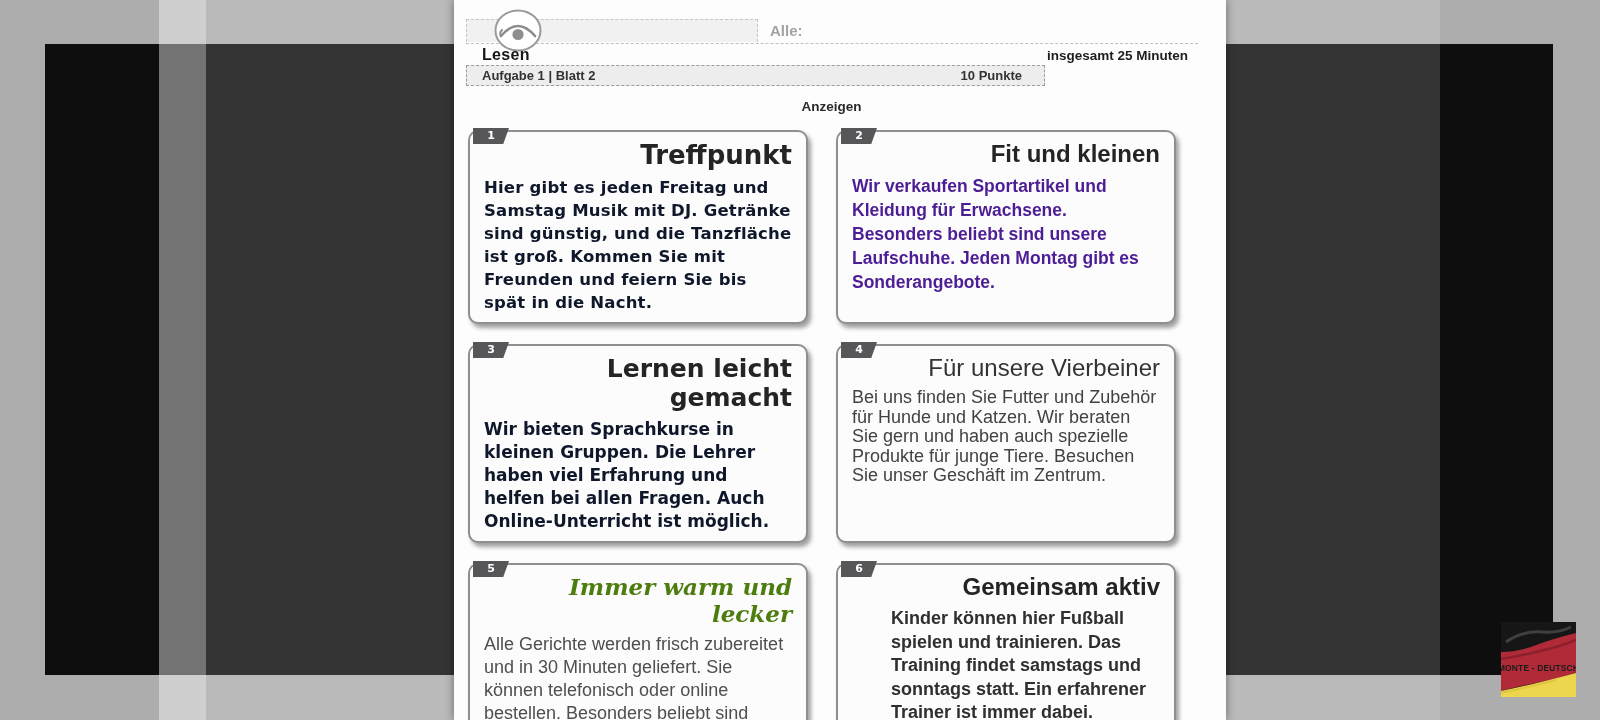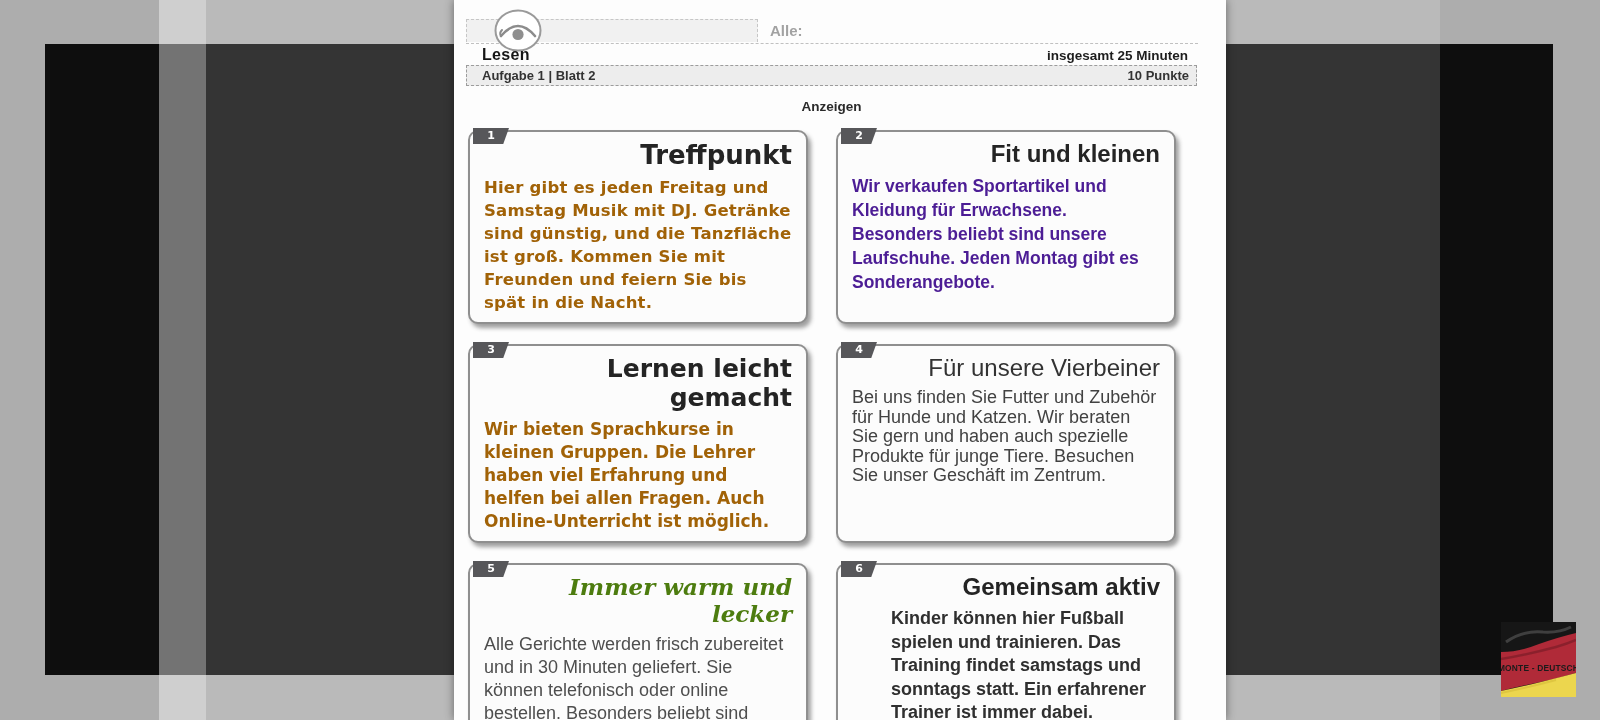--- a/index.html
+++ b/index.html
@@ -19,24 +19,24 @@
     background:#fdfdfd;box-shadow:0 0 9px rgba(0,0,0,0.45);
   }
   .name-row{position:absolute;left:12px;top:19px;width:732px;height:24px;border-bottom:1px dashed #c0c0c0;}
   .eye-box{position:absolute;left:0;top:0;width:292px;height:23px;background:#f1f1f1;border:1px dashed #c6c6c6;border-bottom:none;box-sizing:border-box;}
   .eye-svg{position:absolute;left:28px;top:-10px;}
   .name-label{position:absolute;left:304px;top:3px;font-size:15px;font-weight:bold;color:#a2a2a2;}
   .title-row{position:absolute;left:28px;top:46px;width:712px;height:18px;}
   .section-title{position:absolute;left:0;top:0;font-size:16px;font-weight:bold;color:#161616;letter-spacing:0.3px;}
   .time-total{position:absolute;right:6px;top:2px;font-size:13.5px;font-weight:bold;color:#1d1d1d;}
   .task-bar{
-    position:absolute;left:12px;top:65px;width:731px;height:21px;box-sizing:border-box;
+    position:absolute;left:12px;top:65px;width:579px;height:21px;box-sizing:border-box;
     background:#ededed;border:1px dashed #9c9c9c;
     display:flex;justify-content:space-between;align-items:center;
-    padding:0 7px 0 15px;font-size:13px;font-weight:bold;color:#333;
+    padding:0 22px 0 15px;font-size:13px;font-weight:bold;color:#333;
   }
   .ads-heading{position:absolute;left:12px;top:99px;width:731px;text-align:center;font-size:13.5px;font-weight:bold;color:#2a2a2a;}
 
   
   .cards-grid{
     position:absolute;left:14px;top:130px;
     display:grid;grid-template-columns:340px 340px;column-gap:28px;row-gap:20px;
   }
   .card{
     position:relative;box-sizing:border-box;
@@ -47,21 +47,21 @@
   .c1,.c2{min-height:174px;}
   .c3,.c4{min-height:168px;}
   .c5,.c6{min-height:176px;}
   .badge{
     position:absolute;top:-4px;left:3px;width:36px;height:16px;
     background:#57575a;color:#fff;
     font:bold 11px/16px "DejaVu Sans",sans-serif;text-align:center;
     clip-path:polygon(0 0,100% 0,84% 100%,0 100%);
   }
   .card-title{margin:2px 0 6px;text-align:right;color:#242424;}
-  .card-body{margin:0;color:#a16207;}
+  .card-body{margin:0;color:#0f172a;}
 
   .c1 .card-title{font:700 26px "DejaVu Sans",sans-serif;}
   .c1 .card-body {font:700 16.5px/23px "DejaVu Sans",sans-serif;letter-spacing:0.2px;}
   .c2 .card-title{font:700 24px "Liberation Sans",sans-serif;}
   .c2 .card-body {font:700 17.5px/24px "Liberation Sans",sans-serif;color:#4c1d95;}
   .c3 .card-title{font:700 25px "DejaVu Sans",sans-serif;}
   .c3 .card-body {font:700 17px/23px "DejaVu Sans",sans-serif;}
   .c4 .card-title{font:400 24px "Liberation Sans",sans-serif;color:#333;}
   .c4 .card-body {font:400 18px/19.5px "Liberation Sans",sans-serif;color:#424242;}
   .c5 .card-title{font:italic 600 23px "DejaVu Serif",serif;color:#4d7c0f;}

